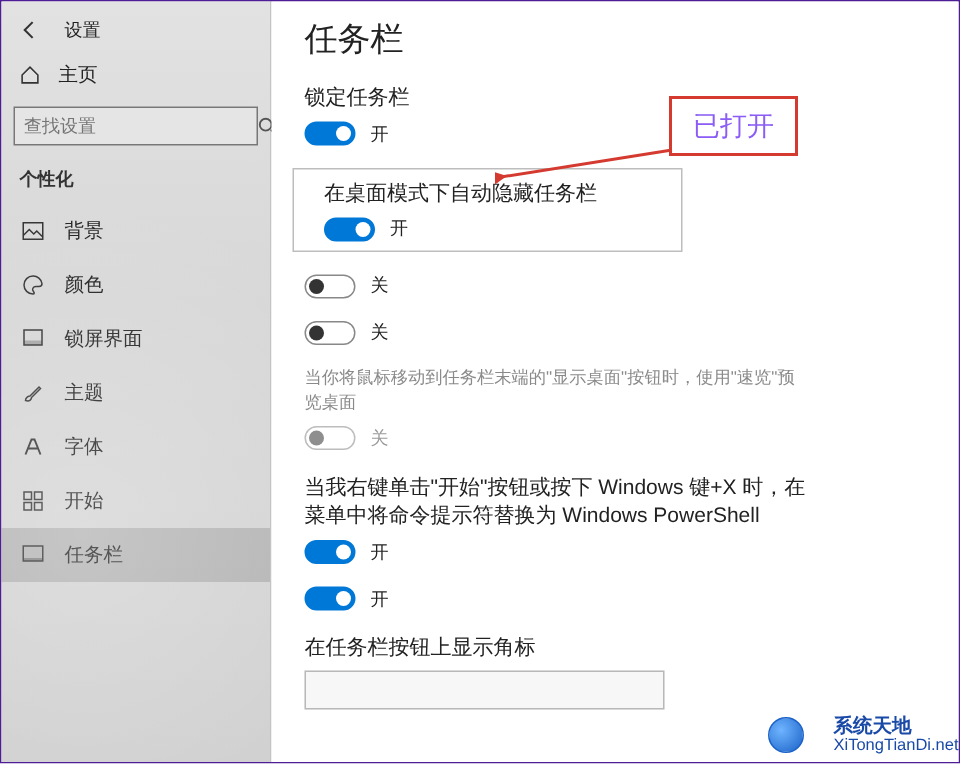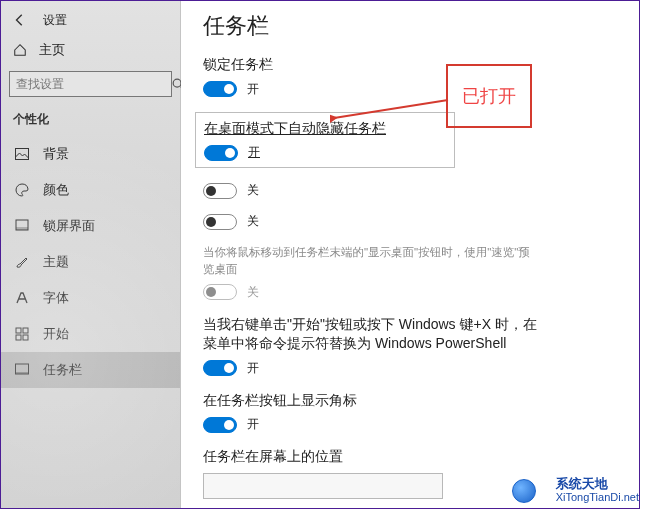--- a/index.html
+++ b/index.html
@@ -91,30 +91,30 @@
   .select {
     margin-top:6px;
     width:240px; height:26px;
     border:1px solid #b8b8b8;
     background:#f7f7f7;
     display:flex; align-items:center; justify-content:space-between;
     padding:0 8px; font-size:12px; color:#333; cursor:pointer;
   }
   
   .anno-box{
-    position:absolute; border:2px solid #d43a2f; color:#ef4444;
-    font-size:18px; padding:18px 14px; background:transparent;
+    position:absolute; border:2px solid #d43a2f; color:#8b5cf6;
+    font-size:18px; padding:6px 14px; background:transparent;
     top:64px; left:446px;
   }
   .anno-arrow{
     position:absolute; top:94px; left:330px; width:120px; height:30px; pointer-events:none;
   }
   .watermark{
     position:absolute; right:6px; bottom:6px;
-    display:flex; align-items:flex-end; gap:20px;
+    display:flex; align-items:center; gap:20px;
     font-size:11px; color:#2a4aa0;
   }
   .watermark .globe{
     width:24px;height:24px;border-radius:50%;
     background: radial-gradient(circle at 35% 35%, #6fb4ff, #1a62c8);
     border:1px solid #1a62c8;
   }
   .watermark .txt{ display:flex; flex-direction:column; line-height:1.1;}
   svg{display:block;}
 </style>
@@ -221,21 +221,21 @@
     <div class="setting">
       <div class="setting-label">锁定任务栏</div>
       <div class="toggle-row">
         <div class="toggle on">
             <div class="knob"></div>
           </div>
         <span class="toggle-text">开</span>
       </div>
     </div>
 
-    <div class="setting" style="border:1px solid #bdbdbd; padding:6px 8px; margin-left:-8px; width:260px;text-decoration:underline;">
+    <div class="setting" style="border:1px solid #bdbdbd; padding:6px 20px; margin-left:-8px; width:260px;">
       <div class="setting-label">在桌面模式下自动隐藏任务栏</div>
       <div class="toggle-row">
         <div class="toggle on">
             <div class="knob"></div>
           </div>
         <span class="toggle-text">开</span>
       </div>
     </div>
 
     <div class="setting">
@@ -270,31 +270,30 @@
       <div class="setting-label" style="max-width:340px;">当我右键单击"开始"按钮或按下 Windows 键+X 时，在菜单中将命令提示符替换为 Windows PowerShell</div>
       <div class="toggle-row">
         <div class="toggle on">
             <div class="knob"></div>
           </div>
         <span class="toggle-text">开</span>
       </div>
     </div>
 
     <div class="setting">
+      <div class="toggle-row">
+        <div class="toggle on">
+            <div class="knob"></div>
+          </div>
+        <span class="toggle-text">开</span>
+      </div>
+    </div>
+
+    <div class="setting">
       <div class="setting-label">在任务栏按钮上显示角标</div>
-      <div class="toggle-row">
-        <div class="toggle on">
-            <div class="knob"></div>
-          </div>
-        <span class="toggle-text">开</span>
-      </div>
-    </div>
-
-    <div class="setting">
-      <div class="setting-label">任务栏在屏幕上的位置</div>
       <div class="select">
         
         
       </div>
     </div>
 
   </div>
 </div>
 
 <div class="anno-box">已打开</div>

